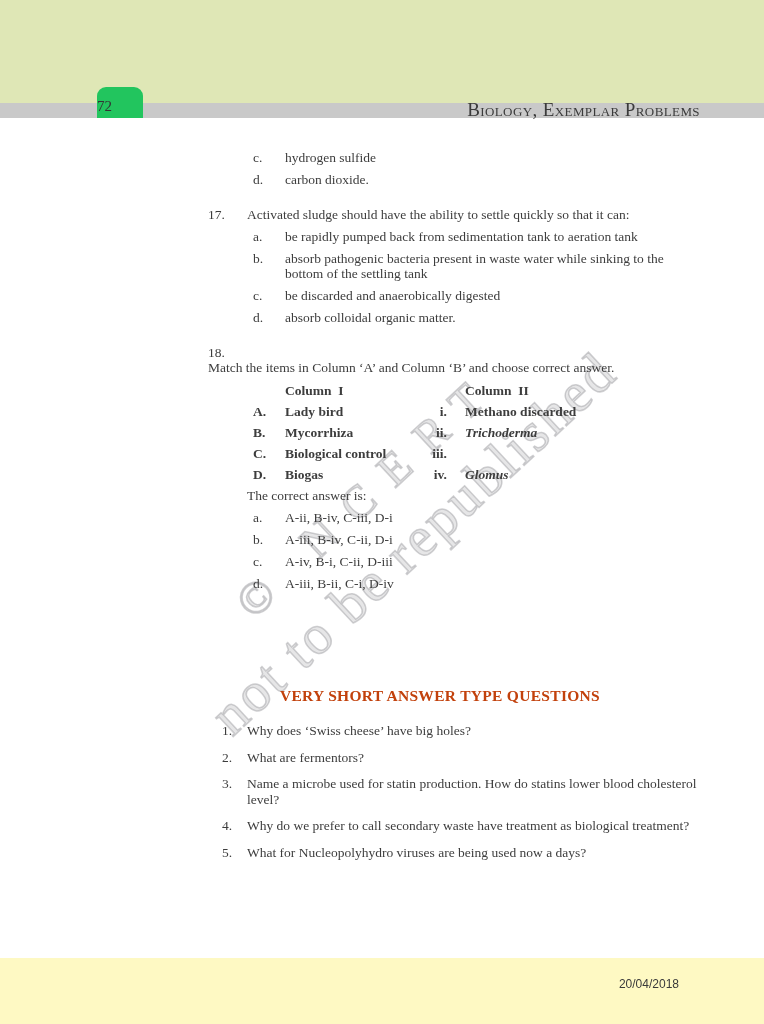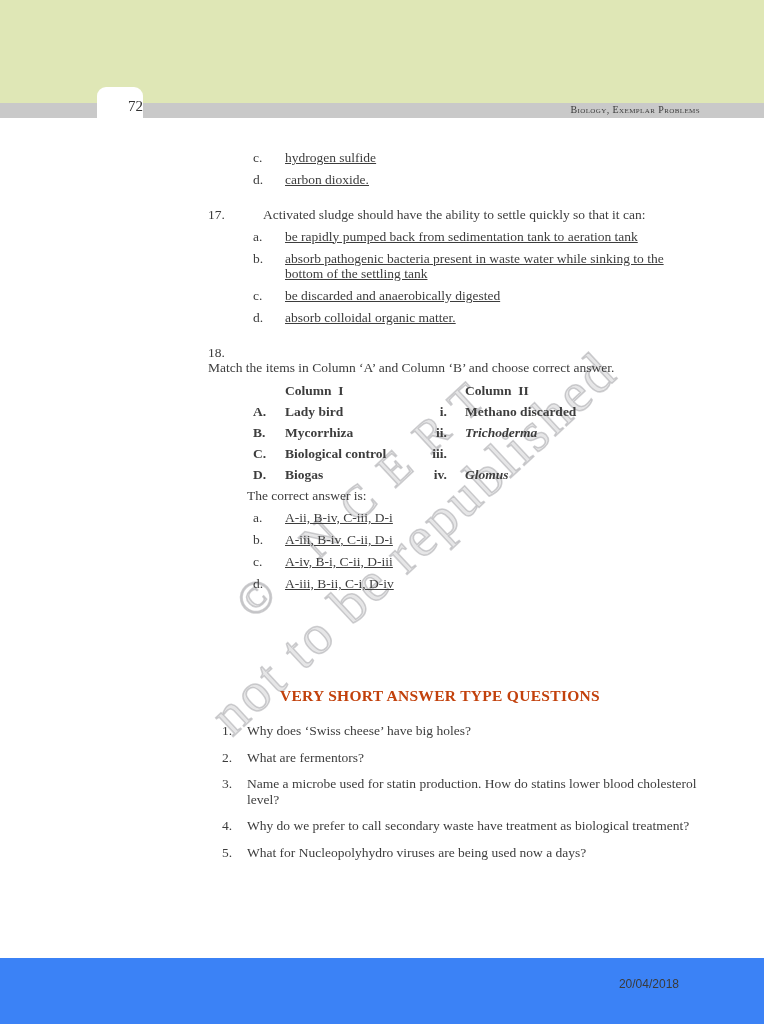--- a/index.html
+++ b/index.html
@@ -4,49 +4,49 @@
 <style>
   * { margin:0; padding:0; box-sizing:border-box; }
   html,body { width:764px; height:1024px; background:#ffffff; }
   .page {
     position:relative; width:764px; height:1024px; background:#ffffff;
     font-family:"Liberation Serif","DejaVu Serif",serif;
     color:#3d3d3d; overflow:hidden;
   }
   
   .band-top   { position:absolute; top:0; left:0; width:764px; height:103px; background:#dfe7b6; }
-  .band-bottom{ position:absolute; bottom:0; left:0; width:764px; height:66px; background:#3b82f6; }
+  .band-bottom{ position:absolute; bottom:0; left:0; width:764px; height:66px; background:#fef9c3; }
   .date-stamp { position:absolute; right:85px; top:19px;
                 font-family:"Liberation Sans","DejaVu Sans",sans-serif;
                 font-size:12px; color:#3a3a3a; }
   
   .header-bar { position:absolute; top:103px; left:0; width:764px; height:15px; background:#c9c9c9; }
   .page-tab   { position:absolute; left:97px; top:-16px; width:46px; height:31px;
-                background:#ffffff; border-radius:9px 9px 0 0; text-align:right; }
+                background:#22c55e; border-radius:9px 9px 0 0; text-align:left; }
   .page-tab span { display:inline-block; margin-top:11px; font-size:15px; color:#333333; }
   .running-title { position:absolute; right:64px; top:0; height:30px; line-height:14px;
-                   font-variant:small-caps; font-size:10px; letter-spacing:0.4px; color:#3b3b3b; }
+                   font-variant:small-caps; font-size:19px; letter-spacing:0.4px; color:#3b3b3b; }
   
   .watermark { position:absolute; left:60px; top:450px; width:660px;
                transform:rotate(-43deg); text-align:center; pointer-events:none;
                color:rgba(172,172,176,0.30);
                -webkit-text-stroke:1.5px rgba(152,152,157,0.45); }
   .wm1 { font-size:46px; letter-spacing:0.45em; line-height:1.5; }
   .wm2 { font-size:56px; letter-spacing:0.05em; line-height:1.2; }
   
   .content { position:absolute; left:208px; top:150px; width:492px;
              font-size:13.5px; line-height:15.5px; }
   .qrow { display:flex; }
   .qnum { width:39px; flex-shrink:0; }
   .qtext{ flex:1; }
-  .q17  { margin-top:19px;gap:16px; }
+  .q17  { margin-top:19px; }
   .q18  { margin-top:19px;flex-direction:column; }
   .opt  { display:flex; margin-left:45px; margin-top:6.5px; }
   .onum { width:32px; flex-shrink:0; }
-  .otext{ flex:1;text-decoration:underline; }
+  .otext{ flex:1; }
   .answer-prompt { margin-left:39px; margin-top:6px; }
   
   .match { margin-left:45px; margin-top:7px;font-weight:bold; }
   .mrow  { display:grid; grid-template-columns:32px 130px 32px 1fr; margin-bottom:5.5px; }
   .mc3   { text-align:right; }
   .mc4   { padding-left:18px; }
   .mhead { white-space:pre-wrap; }
   .it    { font-style:italic; }
   
   .section-heading { margin-top:96px; margin-bottom:20px; padding-right:28px;

